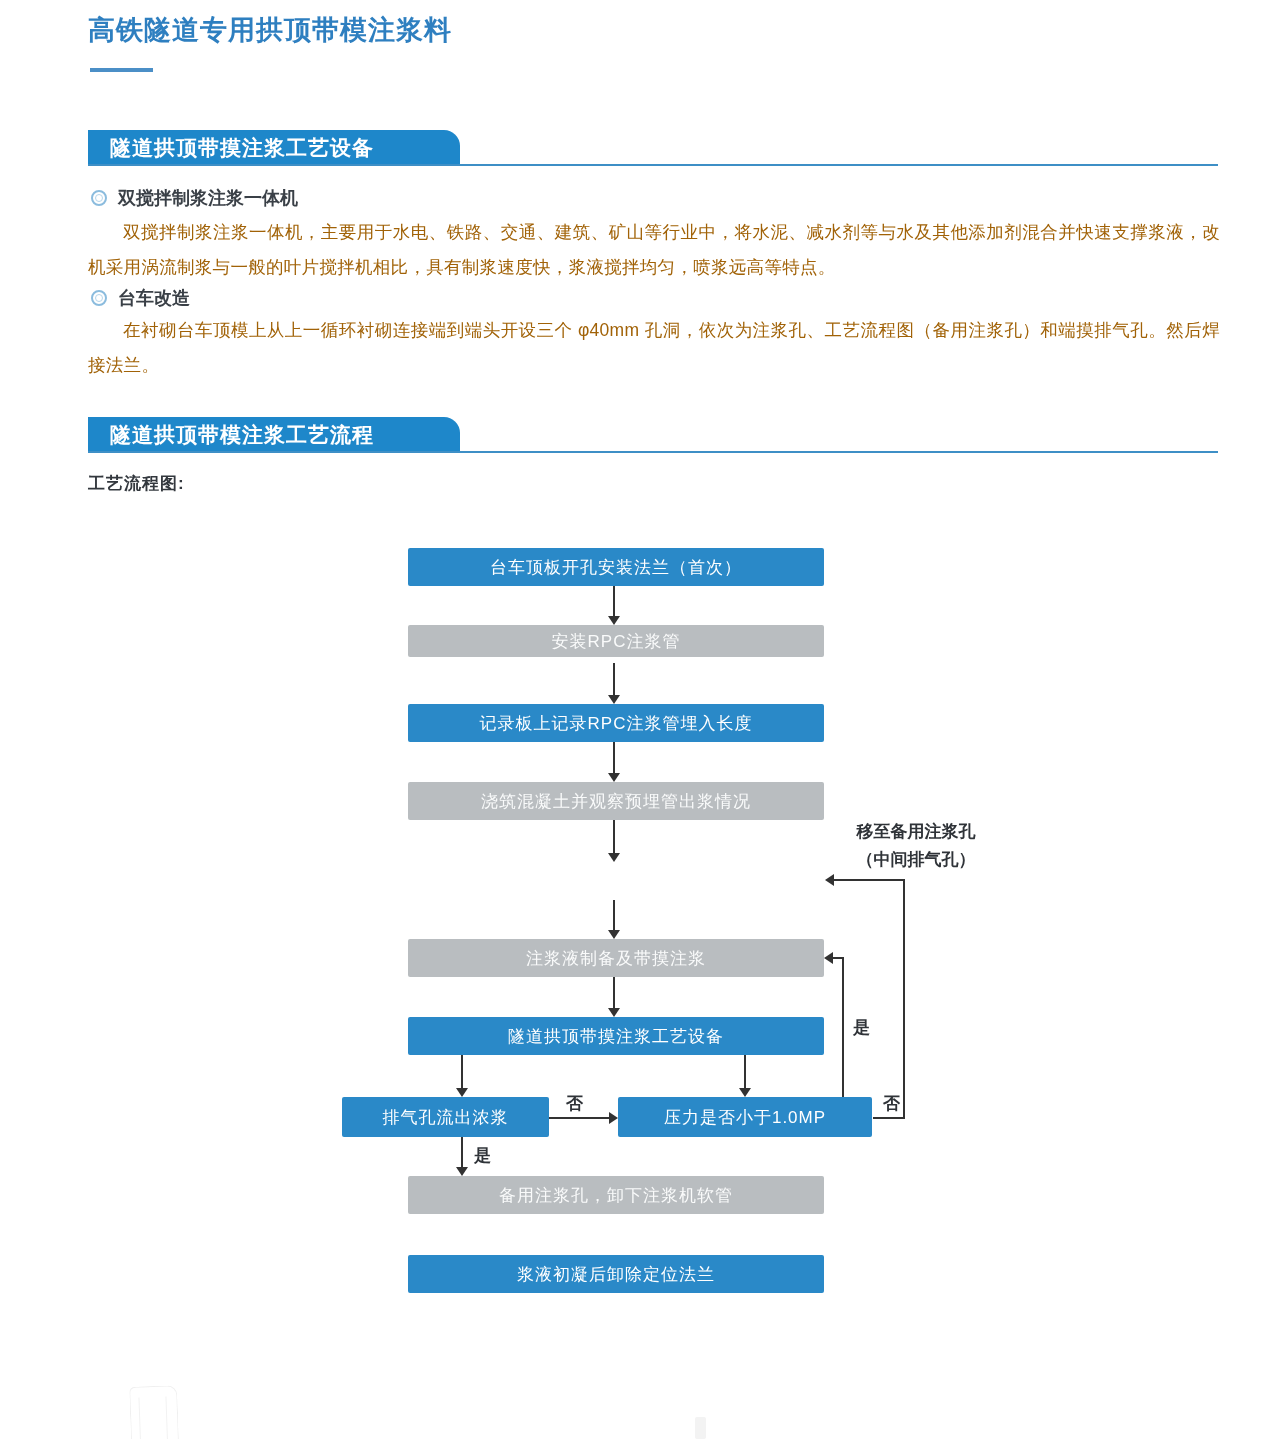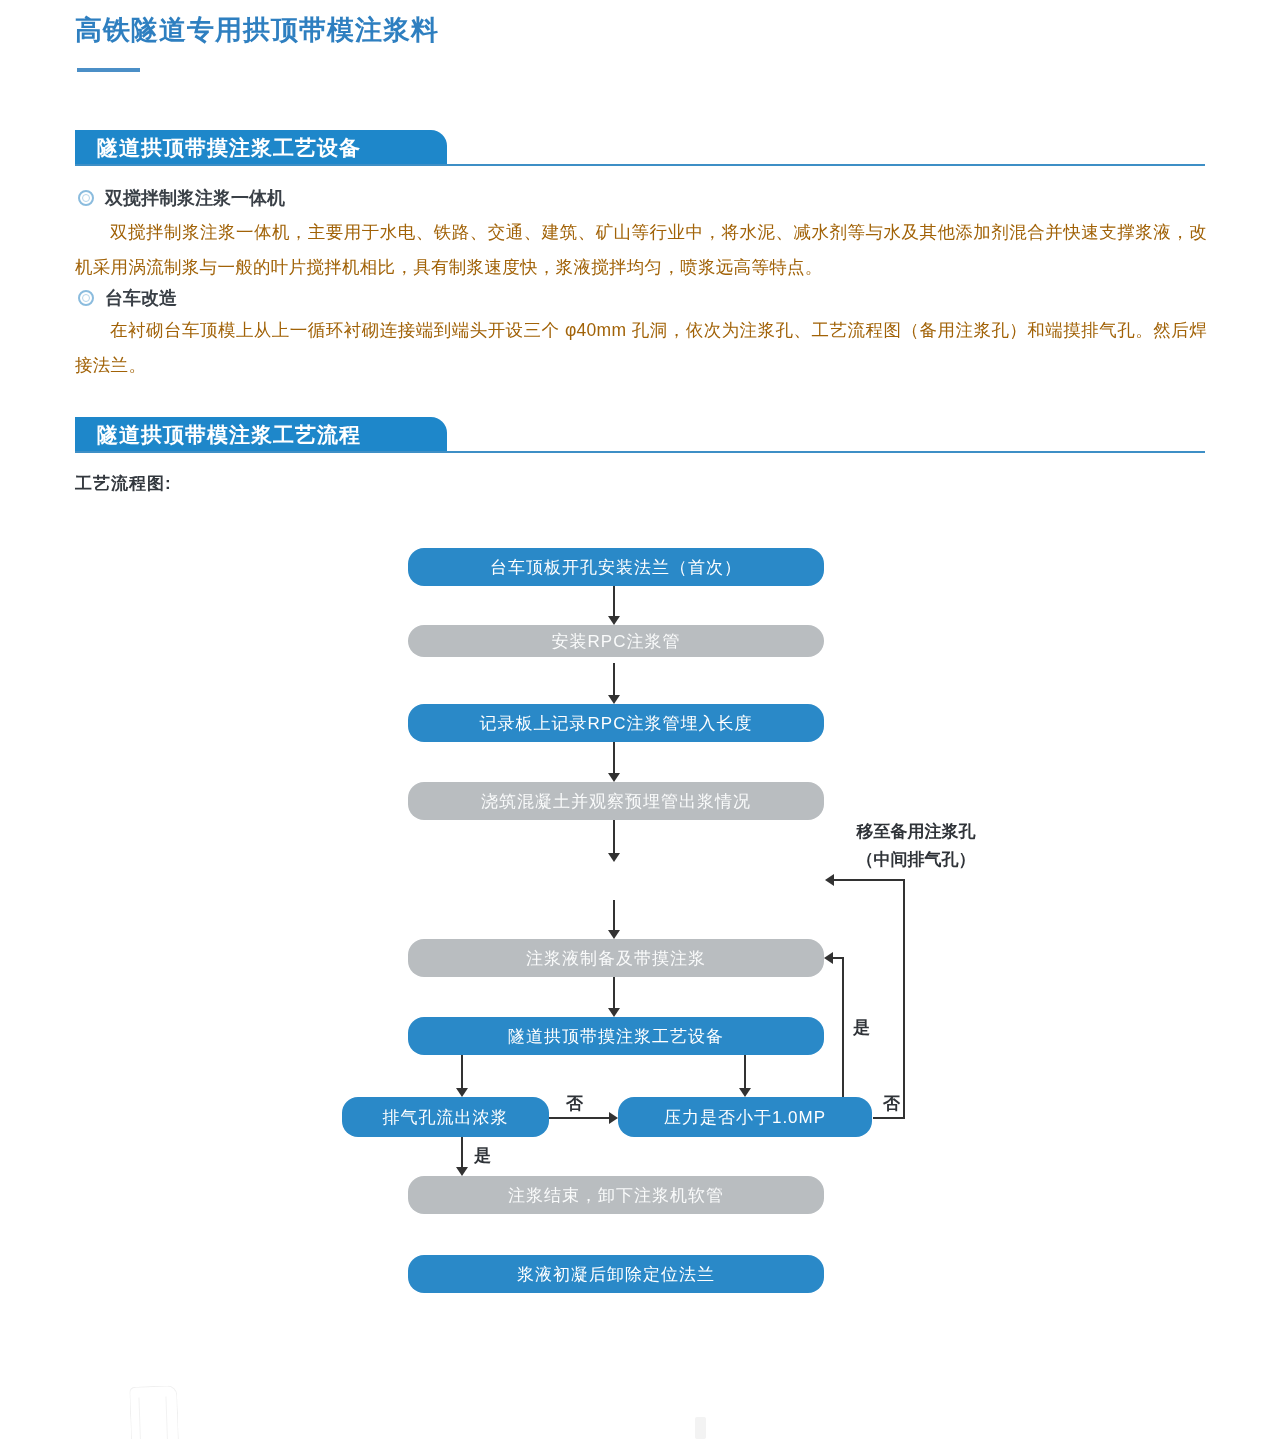--- a/index.html
+++ b/index.html
@@ -1,20 +1,20 @@
 <!DOCTYPE html>
 <html><head>
 <meta charset="utf-8">
 <style>
   html,body{margin:0;padding:0;background:#ffffff;}
   .page{
     position:relative;width:1280px;height:1439px;background:#ffffff;overflow:hidden;
     font-family:"Liberation Sans","DejaVu Sans",sans-serif;color:#3d4349;
   }
-  .abs{position:absolute;}
+  .abs{position:absolute;margin-left:13px;}
 
   .page-title{
     left:75px;top:12px;font-size:27px;font-weight:bold;color:#2e7fc0;letter-spacing:1px;
   }
   .title-underline{left:77px;top:68px;width:63px;height:4px;background:#4b8fc7;}
 
   .banner{
     left:75px;width:372px;height:36px;background:#1e87ca;
     border-top-right-radius:16px;border-bottom-right-radius:2px;
     color:#ffffff;font-size:21px;font-weight:bold;line-height:36px;
@@ -34,21 +34,21 @@
   .bullet-label{font-size:18px;font-weight:bold;color:#3a4047;}
 
   .para{
     left:75px;width:1132px;font-size:17.5px;line-height:35px;color:#a16207;
     text-indent:2em;text-align:justify;letter-spacing:0.3px;
   }
 
   .flow-label{left:75px;font-size:17px;font-weight:bold;color:#33383e;letter-spacing:1px;}
 
   .node{
-    position:absolute;border-radius:16px;display:flex;align-items:center;justify-content:center;
+    position:absolute;border-radius:2px;display:flex;align-items:center;justify-content:center;
     font-size:17px;letter-spacing:1px;color:#ffffff;
   }
   .node.blue{background:#2a89c8;}
   .node.gray{background:#b9bdc0;color:#fafbfb;}
 
   .vstem{position:absolute;width:2px;background:#323232;}
   .hstem{position:absolute;height:2px;background:#323232;}
   .ah-down{position:absolute;width:0;height:0;border-left:6px solid transparent;border-right:6px solid transparent;border-top:9px solid #323232;}
   .ah-left{position:absolute;width:0;height:0;border-top:6px solid transparent;border-bottom:6px solid transparent;border-right:9px solid #323232;}
   .ah-right{position:absolute;width:0;height:0;border-top:6px solid transparent;border-bottom:6px solid transparent;border-left:9px solid #323232;}
@@ -98,21 +98,21 @@
   <div class="abs flow-label" style="top:472px;">工艺流程图:</div>
 
   <div class="node blue" style="left:408px;top:548px;width:416px;height:38px;">台车顶板开孔安装法兰（首次）</div>
   <div class="node gray" style="left:408px;top:625px;width:416px;height:32px;">安装RPC注浆管</div>
   <div class="node gray" style="left:408px;top:782px;width:416px;height:38px;">浇筑混凝土并观察预埋管出浆情况</div>
   <div class="node blue" style="left:408px;top:704px;width:416px;height:38px;">记录板上记录RPC注浆管埋入长度</div>
   <div class="node gray" style="left:408px;top:939px;width:416px;height:38px;">注浆液制备及带摸注浆</div>
   <div class="node blue" style="left:408px;top:1017px;width:416px;height:38px;">隧道拱顶带摸注浆工艺设备</div>
   <div class="node blue" style="left:342px;top:1097px;width:207px;height:40px;">排气孔流出浓浆</div>
   <div class="node blue" style="left:618px;top:1097px;width:254px;height:40px;">压力是否小于1.0MP</div>
-  <div class="node gray" style="left:408px;top:1176px;width:416px;height:38px;">注浆结束，卸下注浆机软管</div>
+  <div class="node gray" style="left:408px;top:1176px;width:416px;height:38px;">备用注浆孔，卸下注浆机软管</div>
   <div class="node blue" style="left:408px;top:1255px;width:416px;height:38px;">浆液初凝后卸除定位法兰</div>
 
   <div class="vstem" style="left:613px;top:586px;height:30px;"></div>
   <div class="ah-down" style="left:608px;top:616px;"></div>
 
   <div class="vstem" style="left:613px;top:663px;height:32px;"></div>
   <div class="ah-down" style="left:608px;top:695px;"></div>
 
   <div class="vstem" style="left:613px;top:742px;height:31px;"></div>
   <div class="ah-down" style="left:608px;top:773px;"></div>

